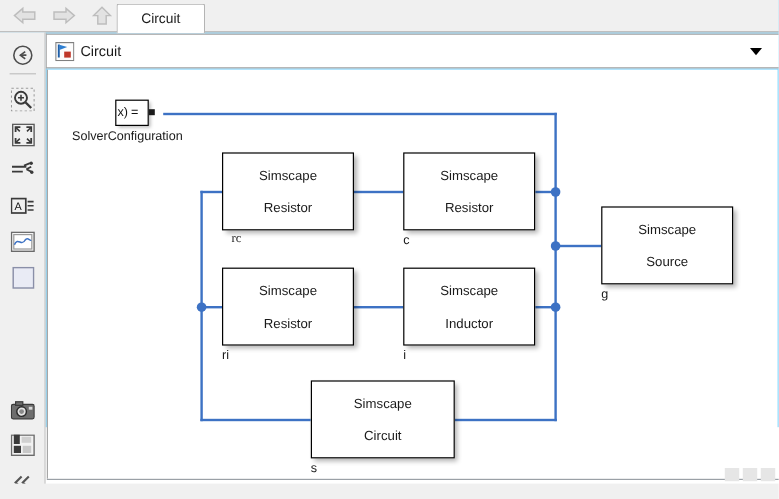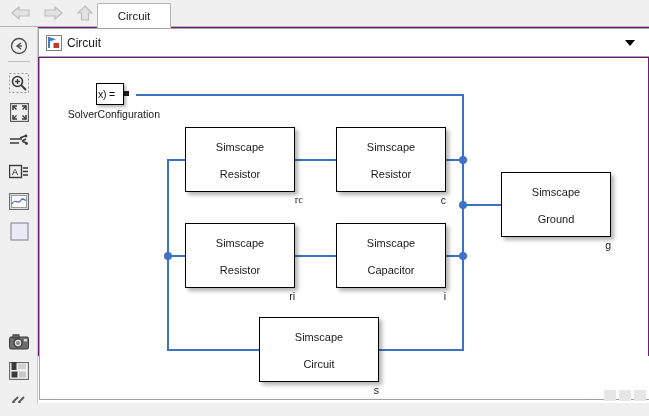--- a/index.html
+++ b/index.html
@@ -6,21 +6,21 @@
   html, body {
     margin: 0; padding: 0;
     width: 649px; height: 416px;
     overflow: hidden;
     font-family: "Liberation Sans", sans-serif;
     background: #ffffff;
   }
   #app {
     position: relative;
     width: 649px; height: 356px;
-    background: #701a75;
+    background: #7dd3fc;
   }
 
   
   .tabbar {
     position: absolute; left: 0; top: 0;
     width: 649px; height: 27px;
     background: #f0f0f0;
     border-bottom: 1px solid #b4b4b4;
   }
   .navbtns {
@@ -118,21 +118,21 @@
     display: flex; flex-direction: column;
     align-items: center; justify-content: center;
   }
   .blk .l1, .blk .l2 {
     font-size: 11px; color: #1a1a1a; line-height: 1;
   }
   .blk .l1 { margin-bottom: 16px; margin-top: 2px; }
   .blk-name {
     position: absolute;
     font-size: 10.5px; color: #1a1a1a;
-    text-align: right; white-space: nowrap;
+    text-align: left; white-space: nowrap;
   }
   .solver {
     position: absolute;
     background: #ffffff;
     border: 1.4px solid #000000;
     box-shadow: 2px 2px 3px rgba(0,0,0,0.30);
     display: flex; align-items: center; justify-content: flex-start;
     overflow: hidden;
     font-size: 10.5px; color: #111;
   }
@@ -322,33 +322,33 @@
     <div class="blk-name" style="left:153px; top:136px; width:110px;font-family:Liberation Serif, serif;">rc</div>
 
     <div class="blk" style="left:296px; top:69px; width:110px; height:65px;">
       <div class="l1">Simscape</div>
       <div class="l2">Resistor</div>
     </div>
     <div class="blk-name" style="left:296px; top:136px; width:110px;">c</div>
 
     <div class="blk" style="left:461px; top:114px; width:110px; height:65px;">
       <div class="l1">Simscape</div>
-      <div class="l2">Ground</div>
+      <div class="l2">Source</div>
     </div>
     <div class="blk-name" style="left:461px; top:181px; width:110px;">g</div>
 
     <div class="blk" style="left:145px; top:165px; width:110px; height:65px;">
       <div class="l1">Simscape</div>
       <div class="l2">Resistor</div>
     </div>
     <div class="blk-name" style="left:145px; top:232px; width:110px;">ri</div>
 
     <div class="blk" style="left:296px; top:165px; width:110px; height:65px;">
       <div class="l1">Simscape</div>
-      <div class="l2">Capacitor</div>
+      <div class="l2">Inductor</div>
     </div>
     <div class="blk-name" style="left:296px; top:232px; width:110px;">i</div>
 
     <div class="blk" style="left:219px; top:259px; width:120px; height:65px;">
       <div class="l1">Simscape</div>
       <div class="l2">Circuit</div>
     </div>
     <div class="blk-name" style="left:219px; top:326px; width:120px;">s</div>
 
   </div>

